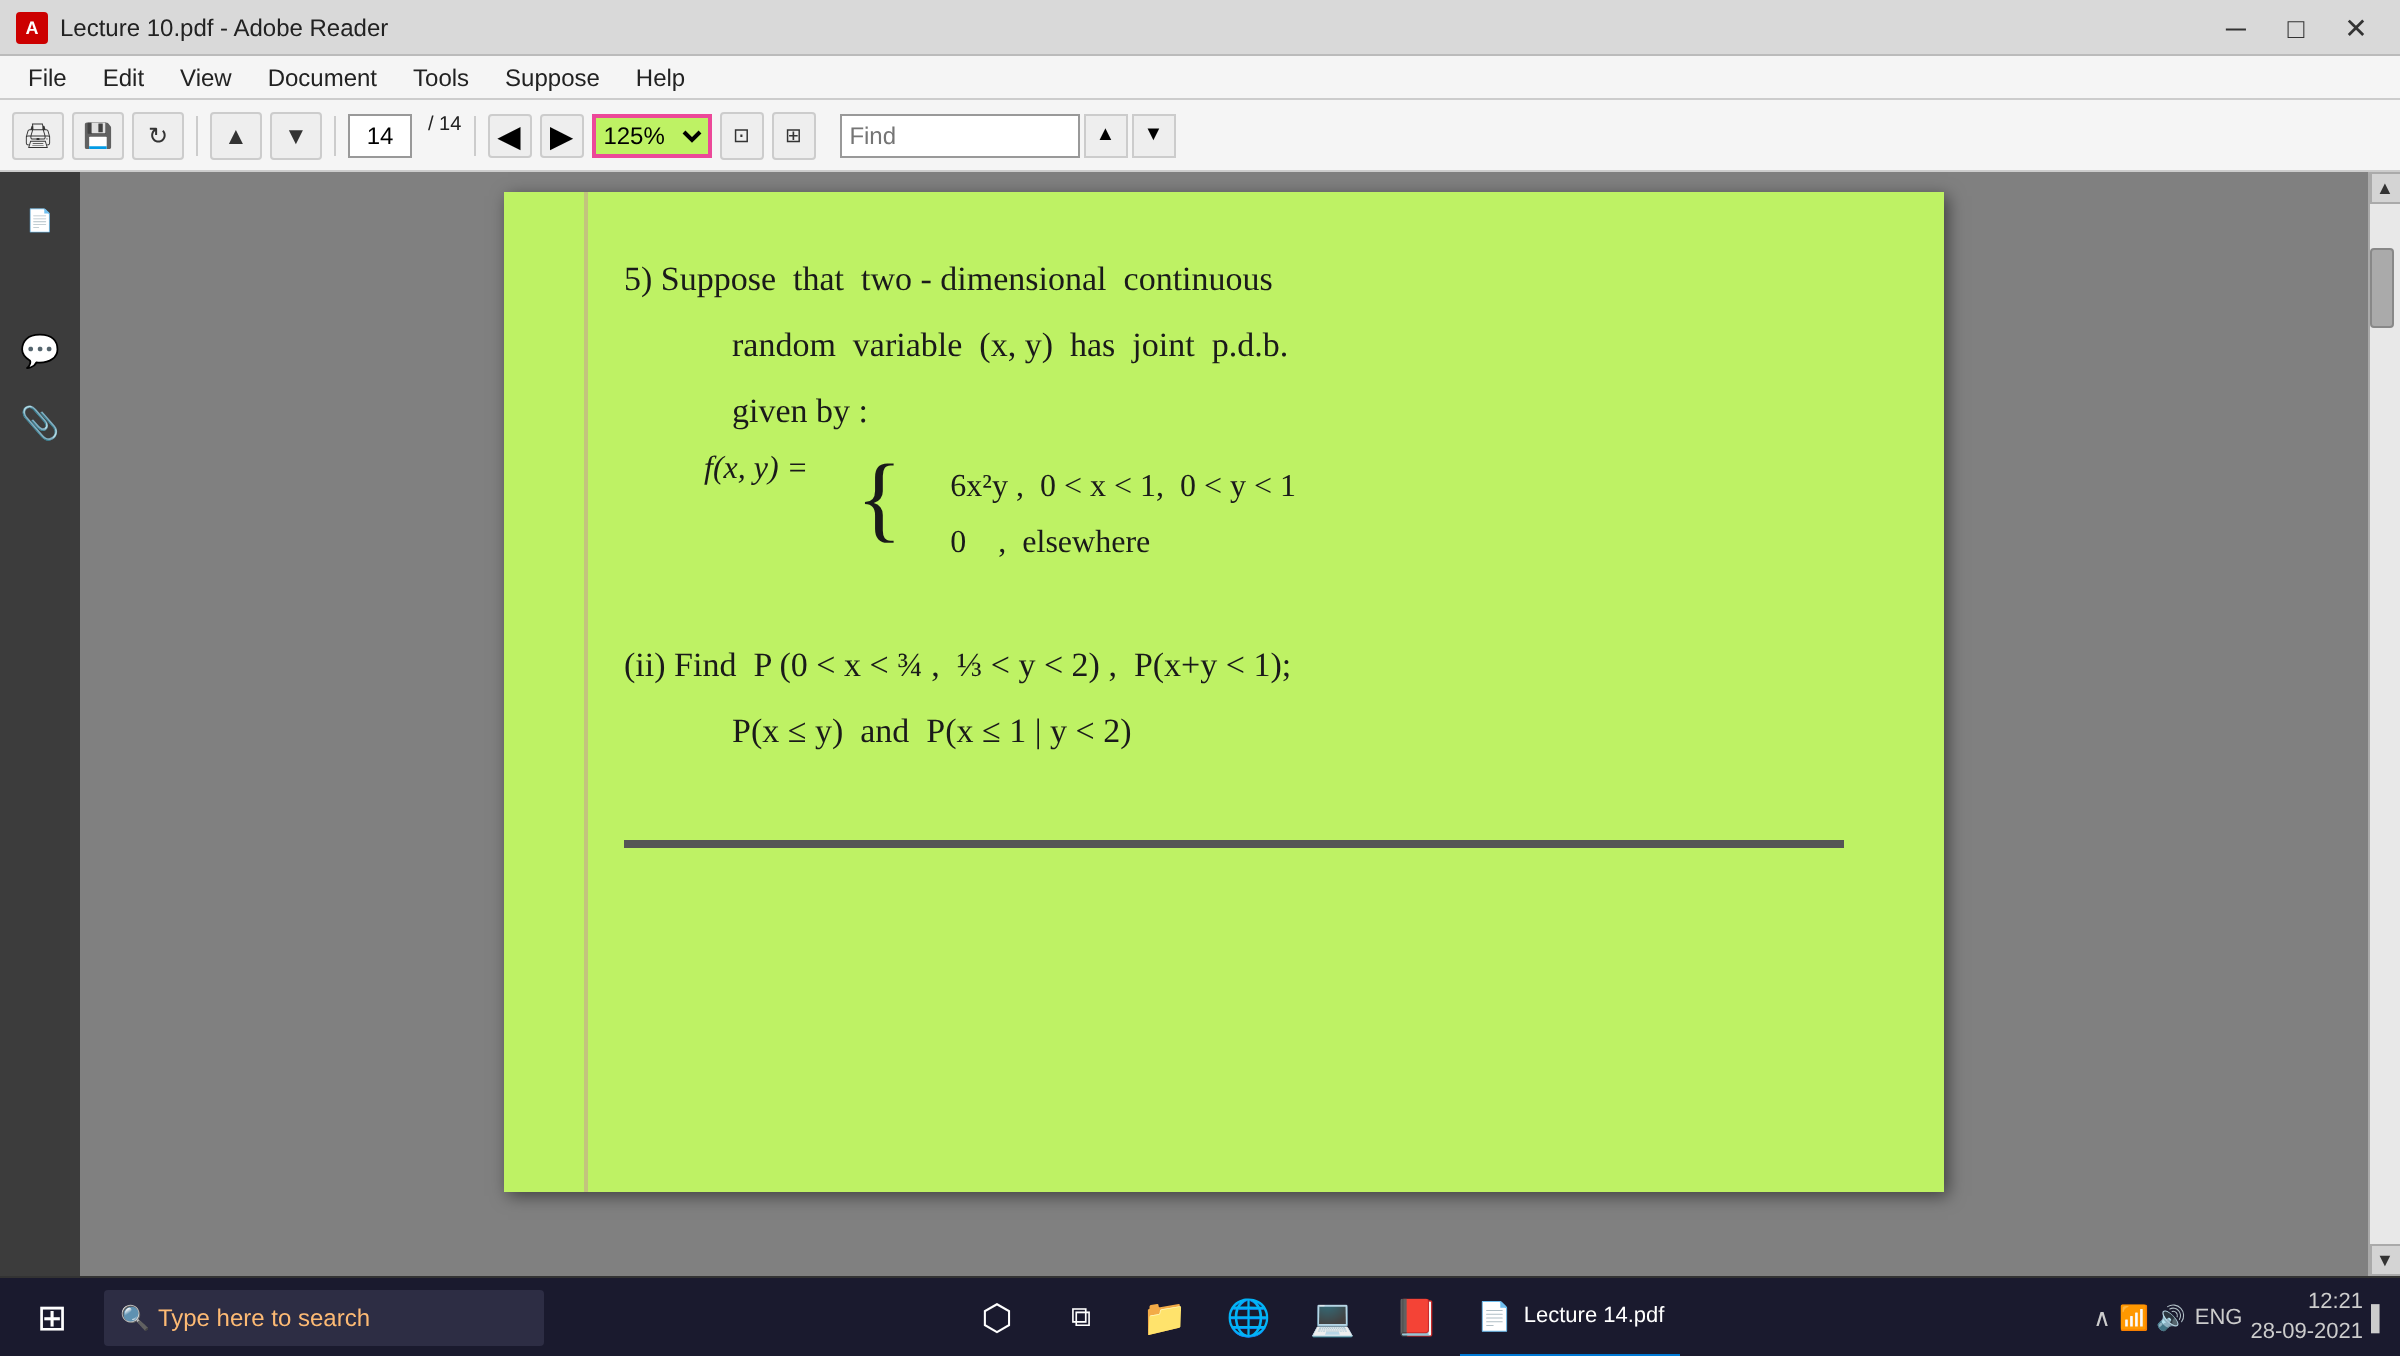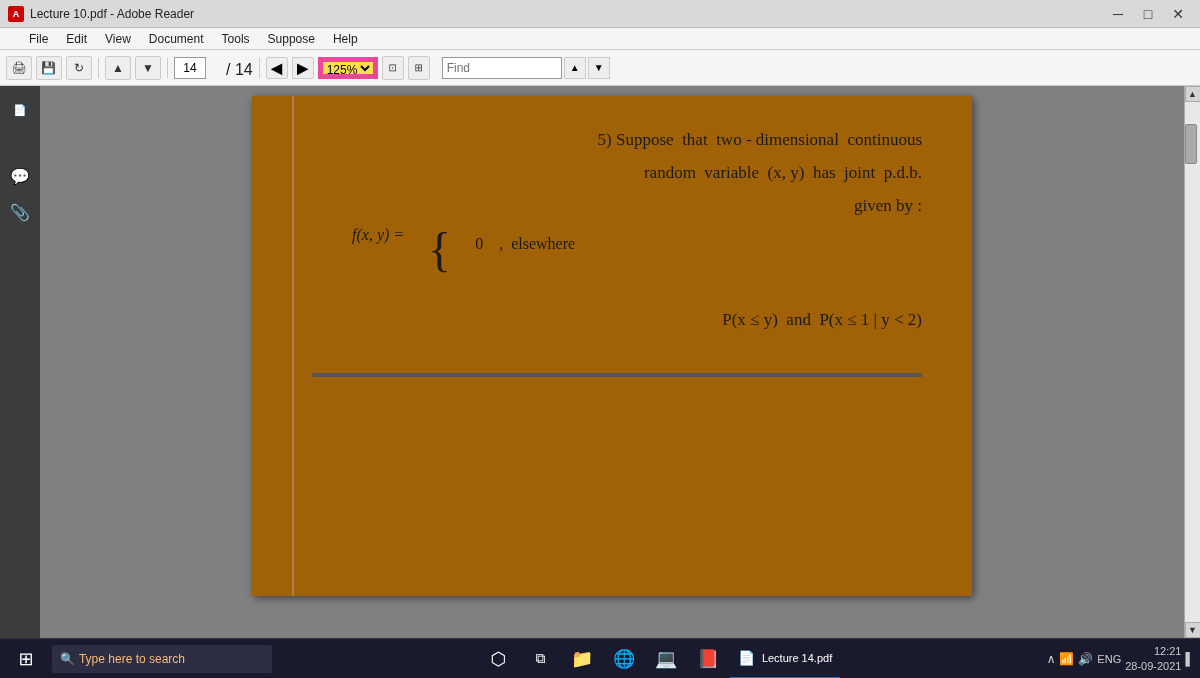--- a/index.html
+++ b/index.html
@@ -13,43 +13,43 @@
     }
     .title-bar-left { display: flex; align-items: center; gap: 6px; font-size: 12px; }
     .title-bar-icon { width: 16px; height: 16px; background: #c00; border-radius: 2px; display: flex; align-items: center; justify-content: center; color: white; font-size: 9px; font-weight: bold; }
     .title-bar-title { font-size: 12px; color: #222; }
     .title-bar-controls { display: flex; gap: 2px; }
     .title-btn { width: 28px; height: 20px; display: flex; align-items: center; justify-content: center; font-size: 14px; cursor: pointer; color: #333; border: none; background: transparent; }
 
     
     .menu-bar {
       display: flex; align-items: center; background: #f5f5f5;
-      height: 22px; padding: 0 21px; border-bottom: 1px solid #ccc; gap: 2px;
+      height: 22px; padding: 0 6px; border-bottom: 1px solid #ccc; gap: 2px;
     }
     .menu-item { padding: 2px 8px; font-size: 12px; cursor: pointer; color: #222; }
 
     
     .toolbar {
       display: flex; align-items: center; background: #f5f5f5;
       height: 36px; padding: 0 6px; border-bottom: 1px solid #ccc; gap: 4px;
     }
     .tb-btn {
       width: 26px; height: 24px; display: flex; align-items: center; justify-content: center;
       border: 1px solid #ccc; background: #eee; border-radius: 2px; cursor: pointer; font-size: 12px; color: #333;
     }
     .tb-separator { width: 1px; height: 20px; background: #ccc; margin: 0 2px; }
-    .tb-page-nav { display: flex; align-items: flex-end; gap: 20px; }
+    .tb-page-nav { display: flex; align-items: flex-start; gap: 8px; }
     .tb-page-input {
       width: 32px; height: 22px; text-align: center; border: 1px solid #999;
       font-size: 12px; background: white;
     }
-    .tb-page-total { font-size: 16px; color: #222; }
+    .tb-page-total { font-size: 10px; color: #222; }
     .tb-zoom-select {
-      width: 60px; height: 22px; font-size: 12px; border: 5px solid #ec4899;
-      background: #fde047; cursor: pointer;
+      width: 60px; height: 22px; font-size: 12px; border: 2px solid #ec4899;
+      background: #bef264; cursor: pointer;
     }
     .tb-zoom-btn { width: 22px; height: 22px; display: flex; align-items: center; justify-content: center; border: 1px solid #ccc; background: #eee; border-radius: 2px; cursor: pointer; font-size: 14px; font-weight: bold; }
     .find-group { display: flex; align-items: center; gap: 2px; margin-left: 8px; }
     .find-input { width: 120px; height: 22px; border: 1px solid #999; font-size: 12px; padding: 0 4px; }
     .find-btn { width: 22px; height: 22px; display: flex; align-items: center; justify-content: center; border: 1px solid #ccc; background: #eee; cursor: pointer; font-size: 10px; }
 
     
     .main-area { display: flex; height: calc(678px - 28px - 22px - 36px - 40px); background: #888; }
 
     
@@ -88,25 +88,24 @@
     .taskbar-right { display: flex; align-items: center; gap: 4px; padding-right: 6px; }
     .sys-tray { display: flex; align-items: center; gap: 4px; }
     .tray-icon { color: #ccc; font-size: 12px; cursor: pointer; }
     .tray-time { color: #ccc; font-size: 11px; text-align: right; line-height: 1.3; }
     .lang-label { color: #ccc; font-size: 11px; }
     .taskbar-app-btn { height: 40px; padding: 0 8px; display: flex; align-items: center; gap: 6px; cursor: pointer; border-bottom: 2px solid #0078d4; }
     .taskbar-app-label { color: white; font-size: 11px; }
 
     
     .pdf-scan {
-      background: #a16207;
+      background: #bef264;
       width: 720px;
       padding: 20px 50px 30px 60px;
       position: relative;
-      text-align: right;
     }
     .pdf-scan::before {
       content: '';
       position: absolute; left: 40px; top: 0; bottom: 0; width: 2px;
       background: rgba(200,150,150,0.5);
     }
 
     .math-content { font-family: 'Segoe Script', 'Comic Sans MS', cursive; color: #1a1a1a; }
     .math-line { margin: 6px 0; font-size: 17px; line-height: 1.6; }
     .indent-1 { margin-left: 54px; }
@@ -194,27 +193,31 @@
         </div>
 
         <div class="math-line indent-1">
           given by :
         </div>
 
         <div class="brace-group">
           <span style="font-family: serif; font-size:16px; font-style:italic;">f(x, y) =</span>
           <span class="big-brace">{</span>
           <div class="brace-lines">
+            <div class="brace-line">6x²y ,&nbsp; 0 &lt; x &lt; 1,&nbsp; 0 &lt; y &lt; 1</div>
             <div class="brace-line">0 &nbsp;&nbsp;&nbsp;,&nbsp; elsewhere</div>
           </div>
         </div>
 
 
         <div style="height: 20px;"></div>
 
+        <div class="math-line">
+          (ii) Find&nbsp; P (0 &lt; x &lt; ¾ ,&nbsp; ⅓ &lt; y &lt; 2) ,&nbsp; P(x+y &lt; 1);
+        </div>
 
         <div class="math-line indent-2">
           P(x ≤ y)&nbsp; and&nbsp; P(x ≤ 1 | y &lt; 2)
         </div>
 
         <div class="divider-double" style="margin-top: 40px;"></div>
 
       </div>
     </div>
   </div>

